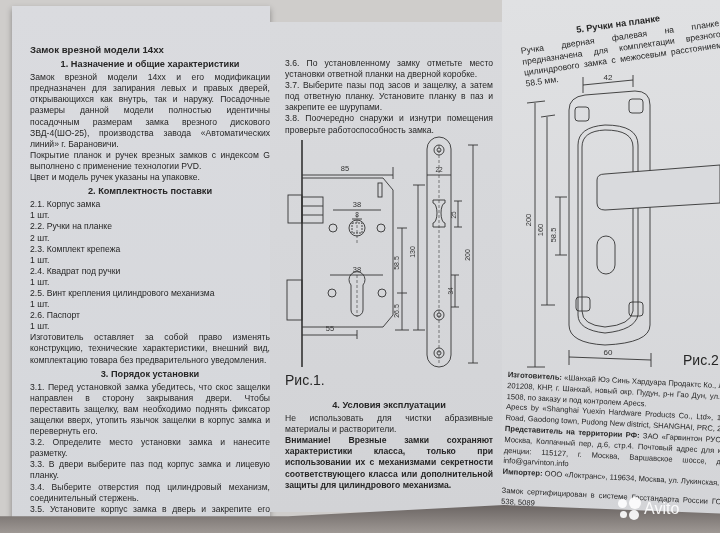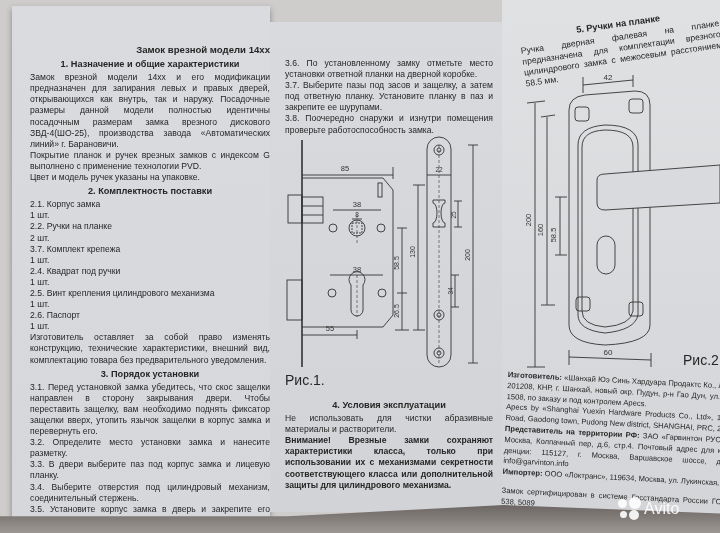--- a/index.html
+++ b/index.html
@@ -3,21 +3,21 @@
 <meta charset="utf-8">
 <style>
   html,body{margin:0;padding:0;}
   body{width:720px;height:533px;overflow:hidden;position:relative;background:#cfcdcb;font-family:"Liberation Sans",sans-serif;color:#262626;}
   .page{position:absolute;background:#d6d8dc;}
   #p1{left:12px;top:6px;width:258px;height:520px;background:linear-gradient(180deg,#dadbdf 0%,#d5d7db 100%);box-shadow:0 3px 6px rgba(0,0,0,.35);}
   #p2{left:270px;top:22px;width:232px;height:490px;background:linear-gradient(180deg,#d9dadd 0%,#d2d3d6 100%);}
   #p3{left:502px;top:0;width:218px;height:533px;background:linear-gradient(180deg,#e0e1e3 0%,#d3d4d7 100%);overflow:hidden;}
   .bottom-shadow{position:absolute;left:0;top:505px;width:720px;height:28px;background:linear-gradient(180deg,#6b6563,#9e9894);}
   .col{position:absolute;font-size:8.6px;line-height:11.1px;}
-  .title{font-weight:bold;text-align:right;font-size:9.6px;margin:0 0 4px;}
+  .title{font-weight:bold;text-align:left;font-size:9.6px;margin:0 0 4px;}
   .h{font-weight:bold;text-align:center;font-size:9.2px;margin:3px 0 2px;}
   p{margin:0;text-align:justify;}
   .row{display:flex;justify-content:space-between;flex-direction:column;}
   .bold{font-weight:bold;}
   #c1{left:30px;top:44px;width:240px;}
   #c2{left:285px;top:42px;width:208px;margin-top:16px;}
   #c3{left:285px;top:382px;width:208px;}
   #c4{left:518px;top:6px;width:200px;transform:rotate(-8deg);transform-origin:left top;}
   #c5{left:508px;top:370px;width:230px;font-size:7.6px;line-height:10.8px;transform:rotate(3deg);transform-origin:left top;}
   .fig-label{position:absolute;font-size:14px;}
@@ -42,21 +42,21 @@
   <div class="h">2. Комплектность поставки</div>
   <div class="row">
       <span>2.1. Корпус замка</span>
       <span>1 шт.</span>
     </div>
   <div class="row">
       <span>2.2. Ручки на планке</span>
       <span>2 шт.</span>
     </div>
   <div class="row">
-      <span>3.7. Комплект крепежа</span>
+      <span>2.3. Комплект крепежа</span>
       <span>1 шт.</span>
     </div>
   <div class="row">
       <span>2.4. Квадрат под ручки</span>
       <span>1 шт.</span>
     </div>
   <div class="row">
       <span>2.5. Винт крепления цилиндрового механизма</span>
       <span>1 шт.</span>
     </div>

